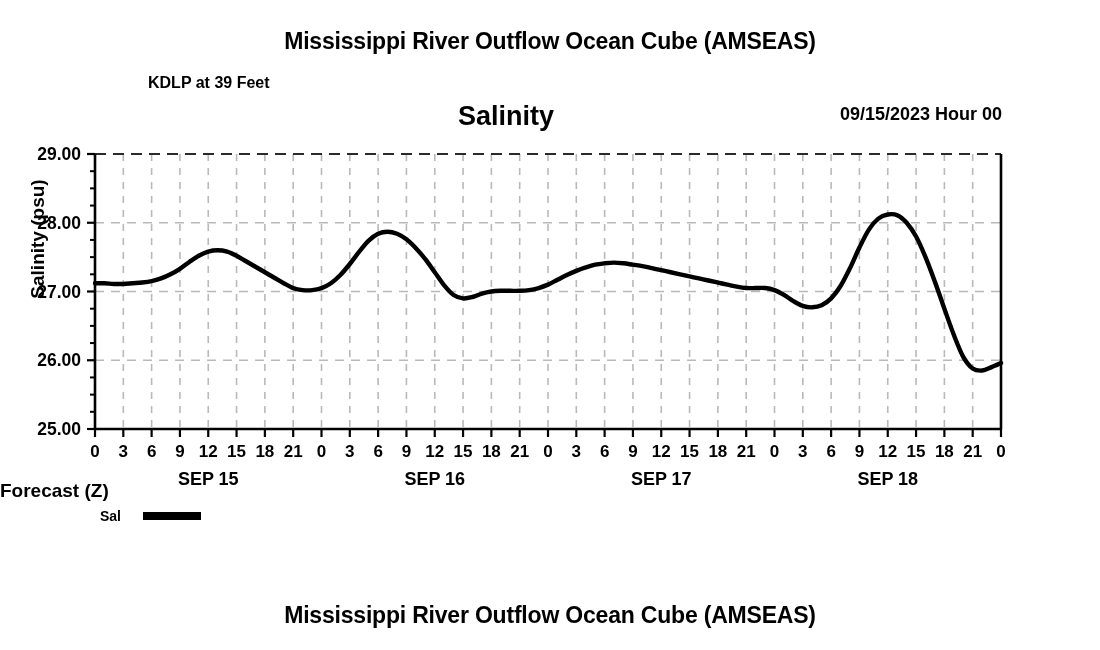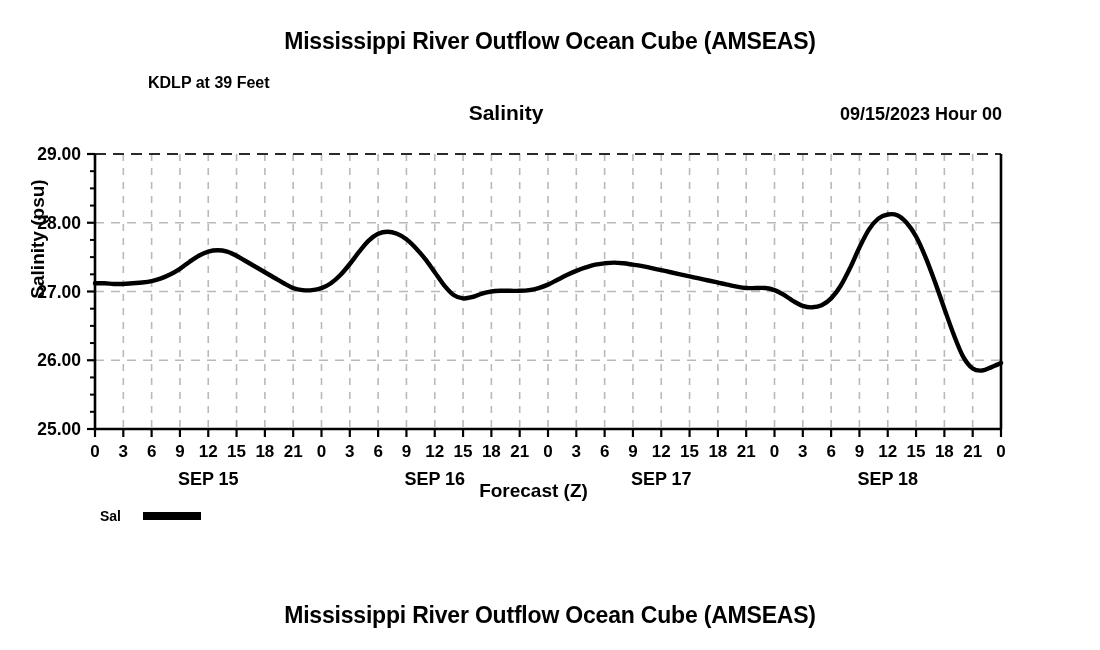--- a/index.html
+++ b/index.html
@@ -54,21 +54,21 @@
     top: 104px;
     font-size: 18px;
     font-weight: bold;
   }
   .var-title {
     position: absolute;
     left: 0;
     top: 101px;
     width: 1012px;
     text-align: center;
-    font-size: 21px;
+    font-size: 27px;
     font-weight: bold;
   }
   .run-stamp {
     position: absolute;
     right: 98px;
     top: 104px;
     font-size: 18px;
     font-weight: bold;
     margin-left: 40px;
   }
@@ -81,21 +81,21 @@
     font-size: 19px;
     font-weight: bold;
     transform: rotate(-90deg);
     transform-origin: center center;
   }
   .xlabel {
     position: absolute;
     left: 0;
     top: 480px;
     width: 1067px;
-    text-align: center;
+    text-align: left;
     font-size: 19px;
     font-weight: bold;
   }
   .legend {
     position: absolute;
     left: 100px;
     top: 508px;
     display: flex;
     align-items: center;
   }

